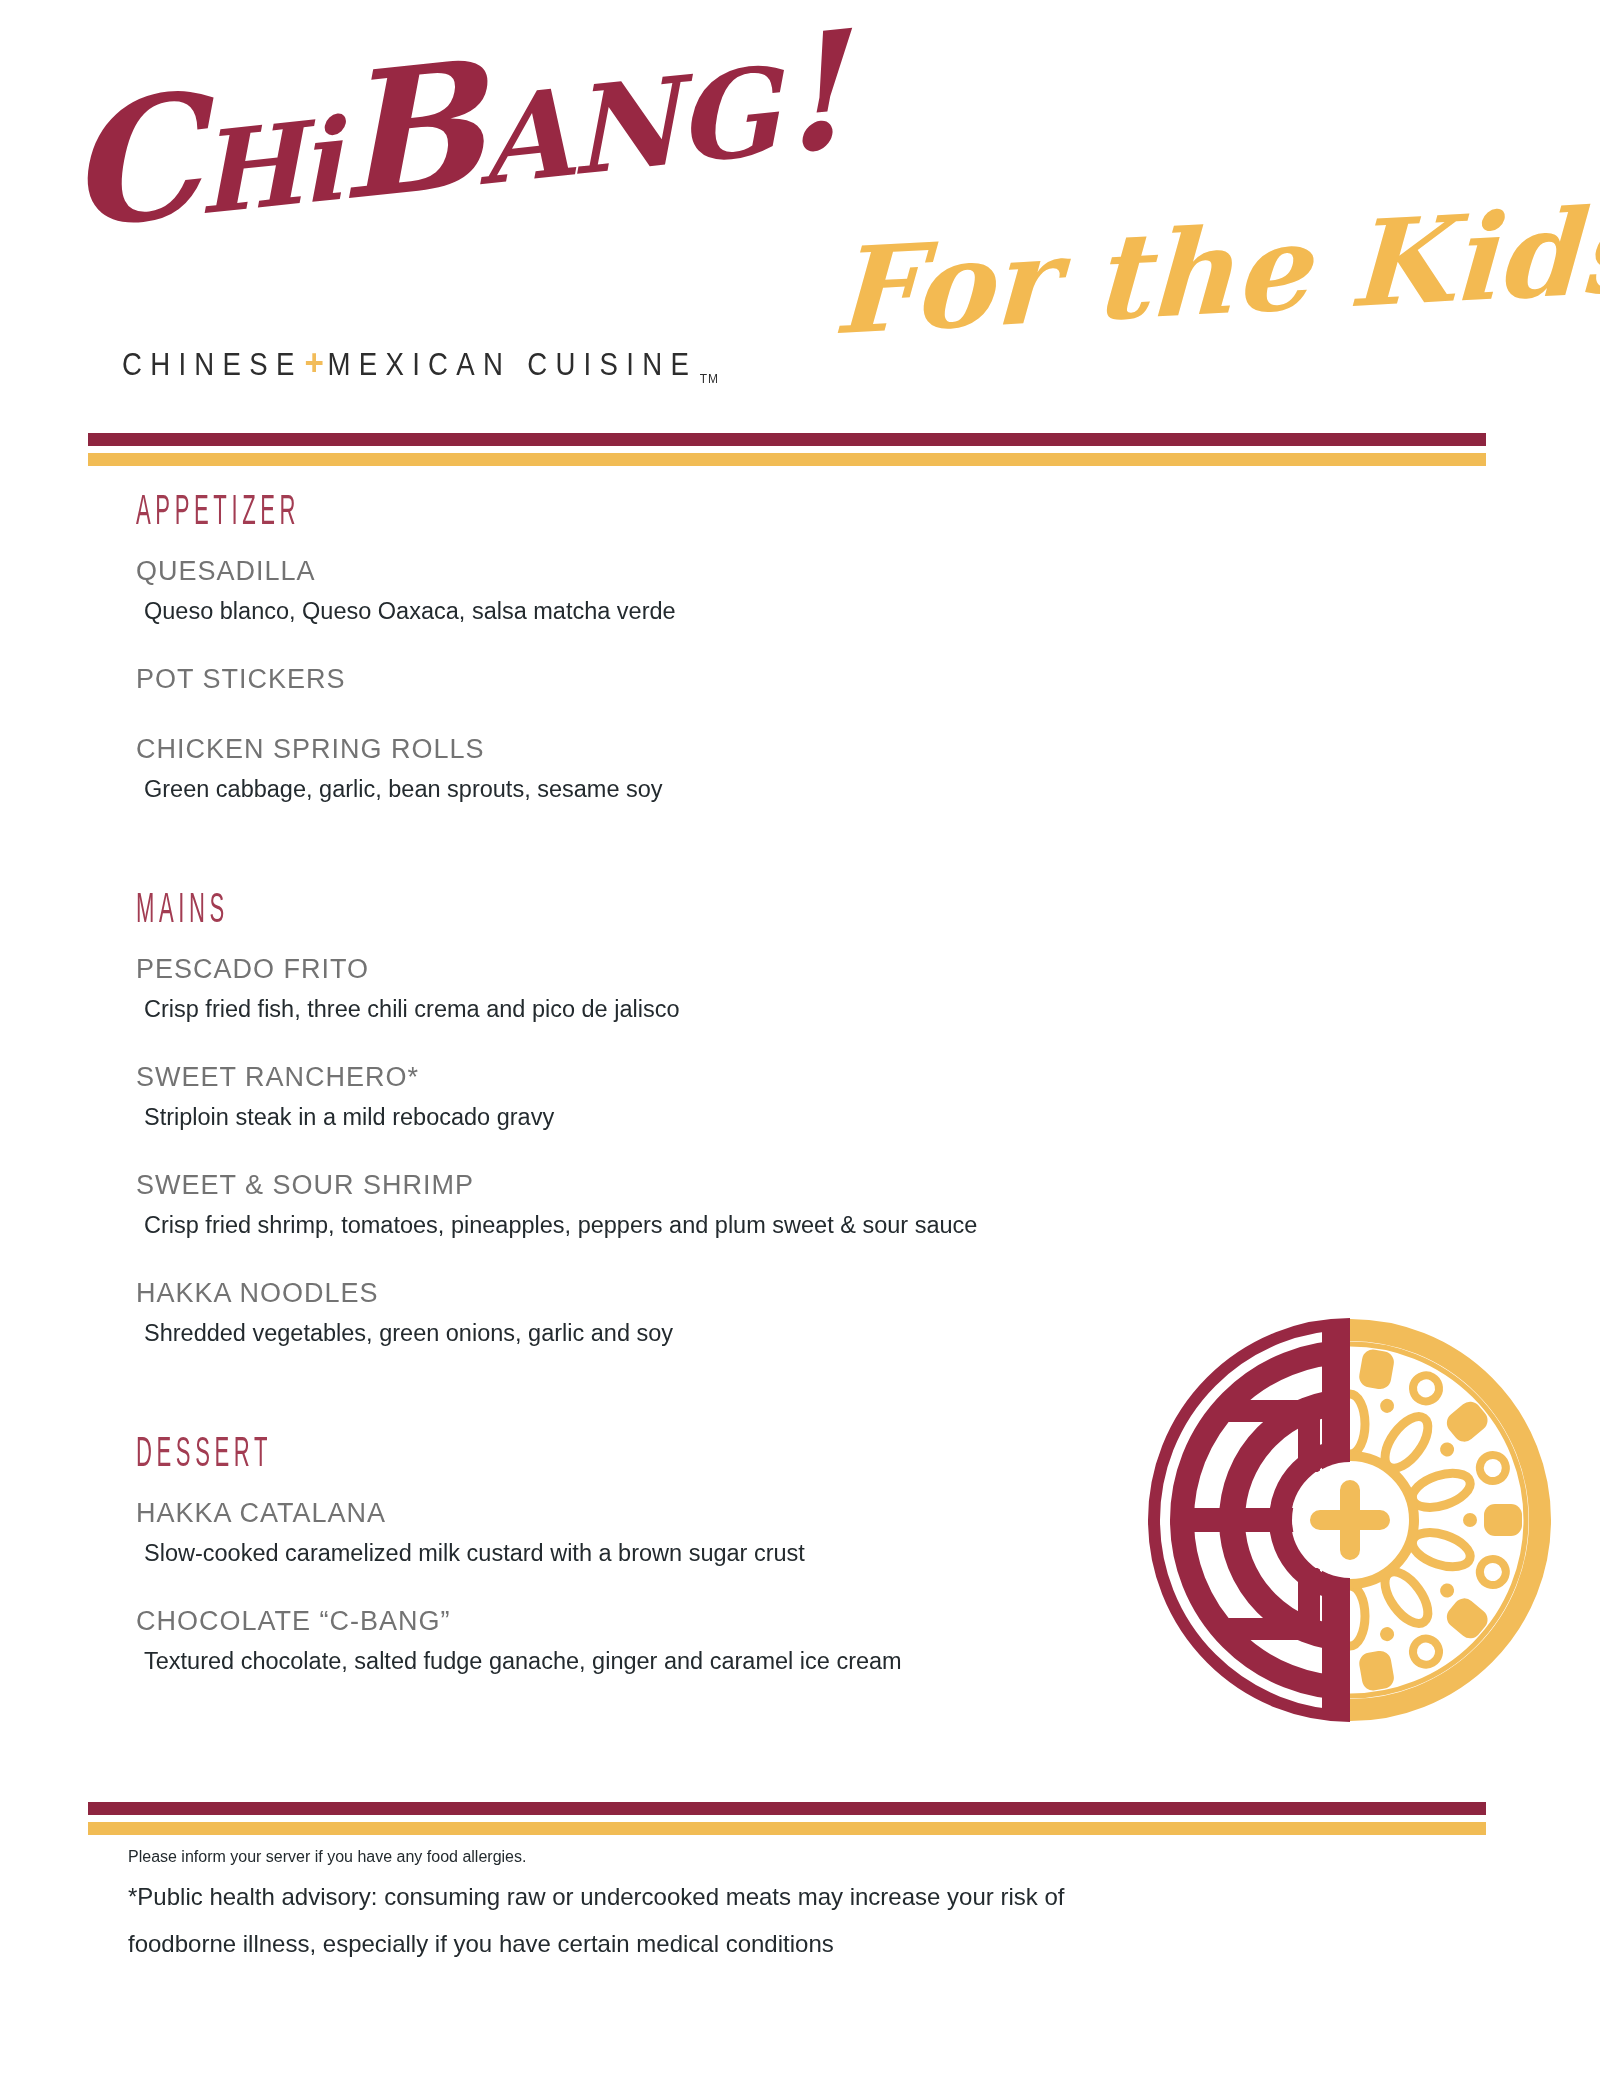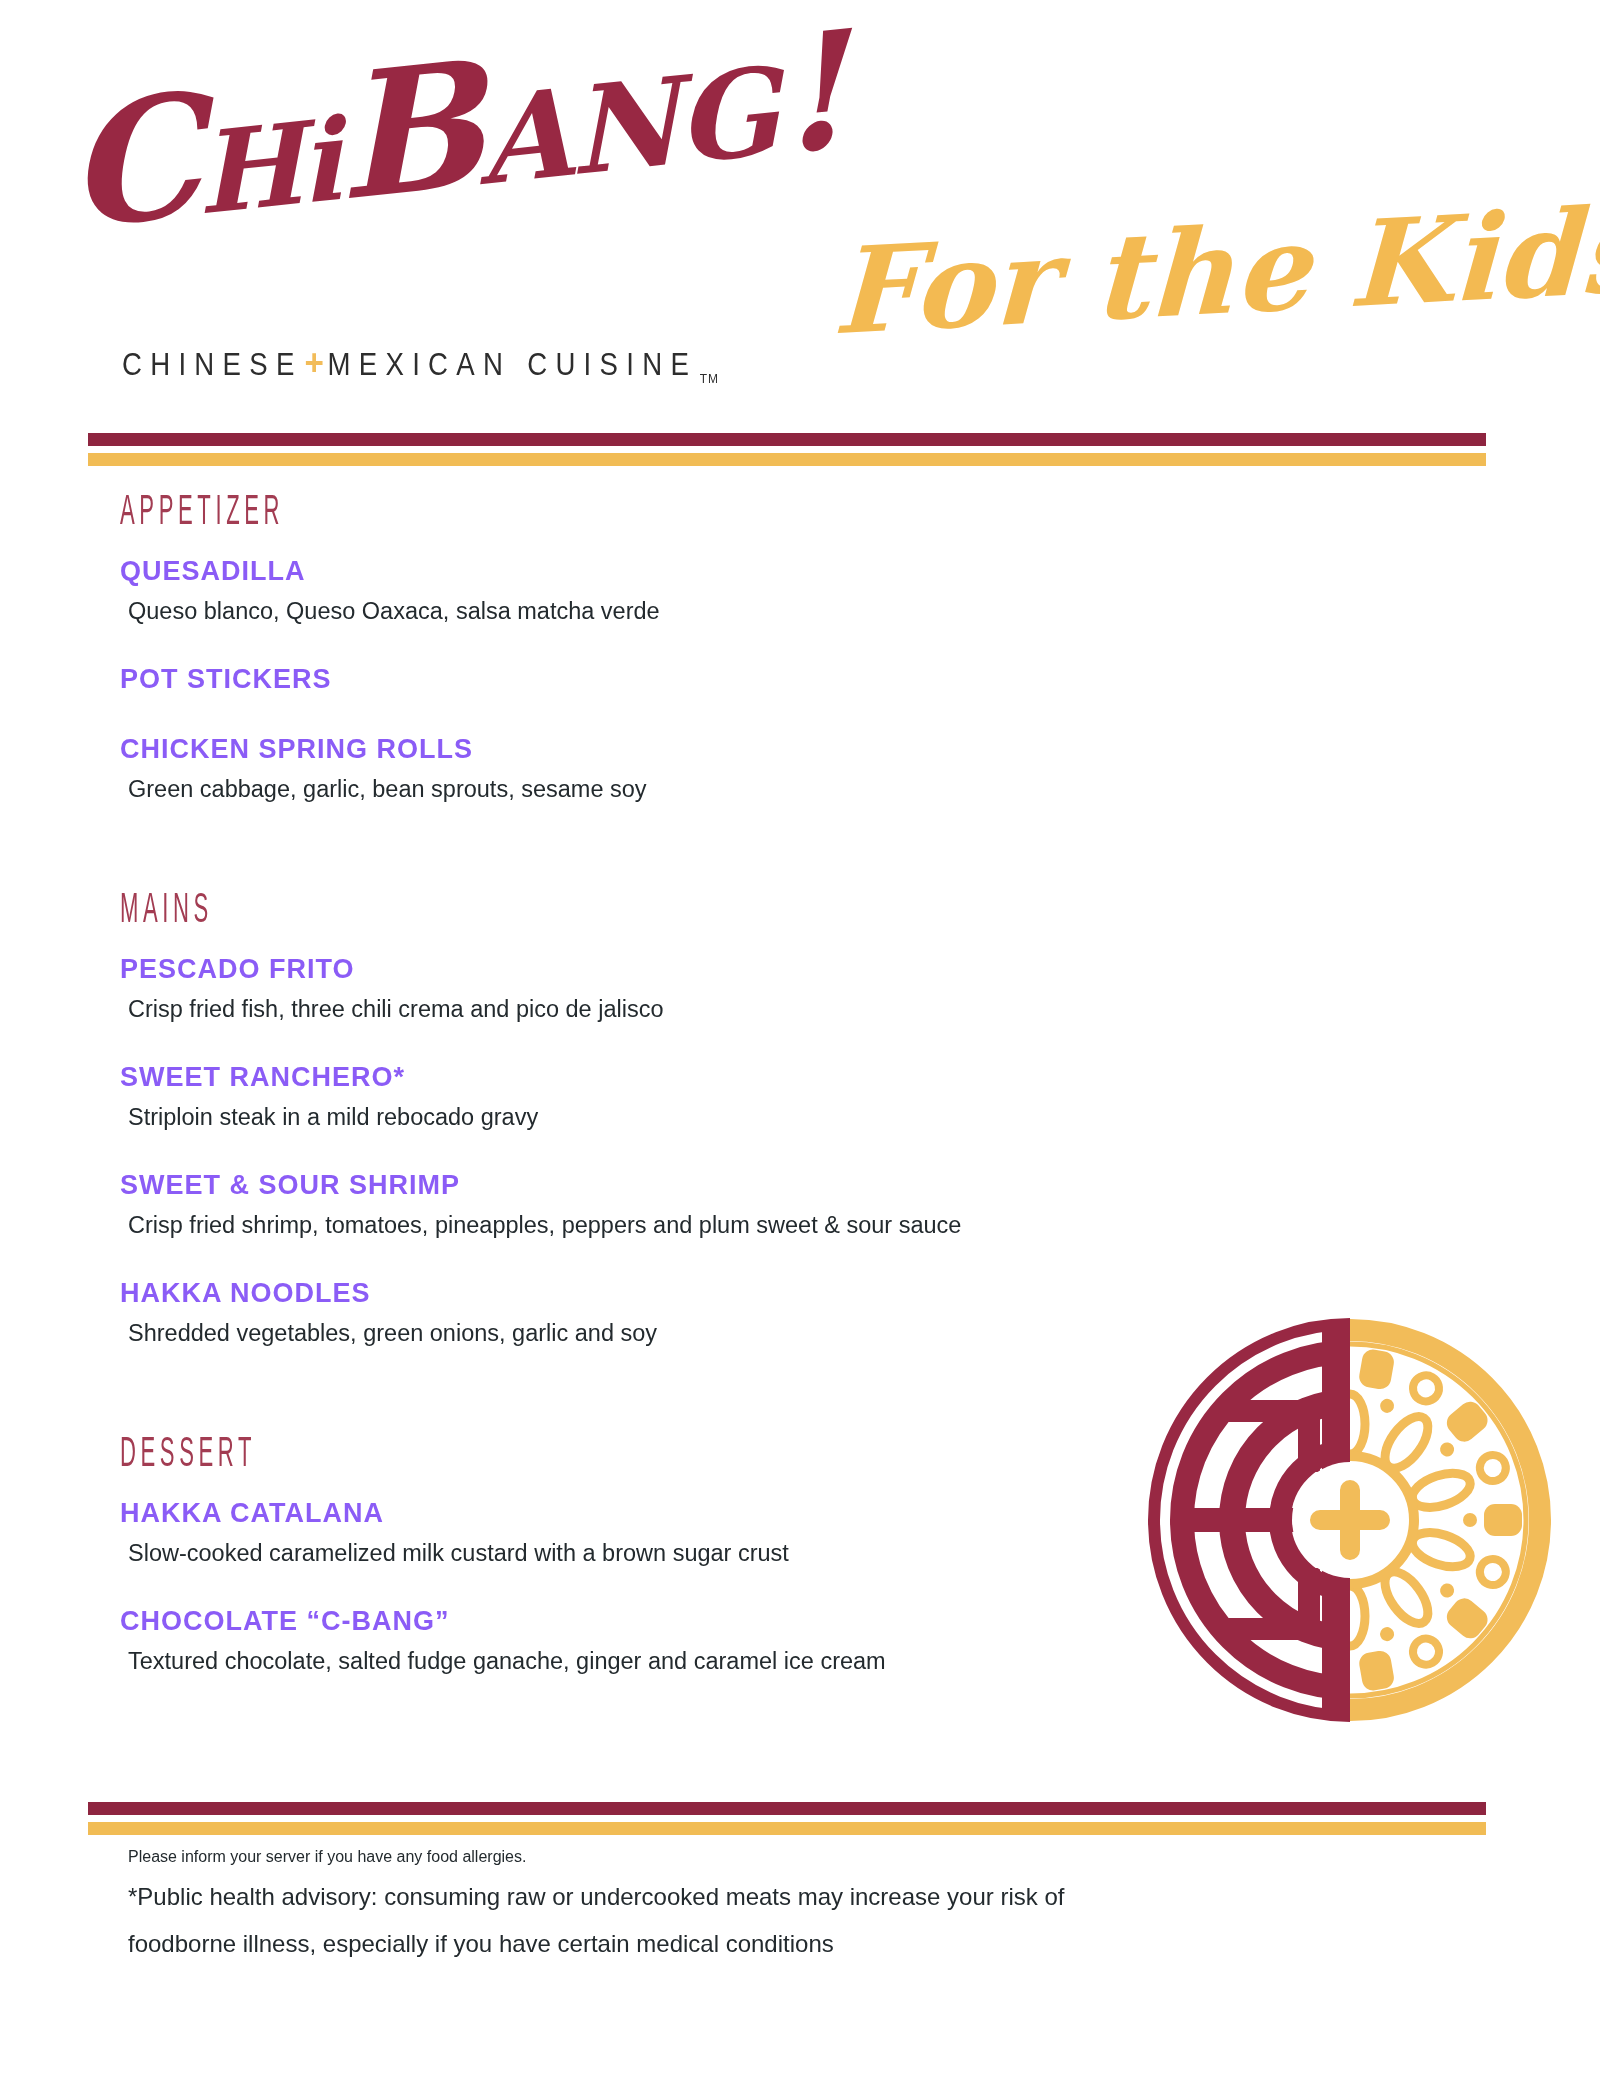--- a/index.html
+++ b/index.html
@@ -35,31 +35,31 @@
   }
 
   
   .rule { position:absolute; left:88px; width:1398px; }
   .rule-top { top:433px; }
   .rule-bottom { top:1802px; }
   .rule .maroon-bar { height:13px; background:#8e2540; }
   .rule .gold-bar { height:13px; background:#f1bc55; margin-top:7px; }
 
   
-  .menu { position:absolute; left:120px; top:484px; width:1060px; }
+  .menu { position:absolute; left:136px; top:484px; width:1060px; }
   .section { margin:0; }
   .section + .section { margin-top:78px; }
   .section-header {
     color:#a23c52; font-size:24px; letter-spacing:5px; font-weight:400;
     height:30px; line-height:30px; transform:scale(0.92,1.75); transform-origin:left top;
     margin:0 0 40px 0; white-space:nowrap;
   }
   .item { margin:0 0 36px 0; }
   .item:last-child { margin-bottom:0; }
-  .item-name { font-size:27px; letter-spacing:1px; line-height:34px; margin:0 0 6px 0; font-weight:700; color:#8b5cf6; }
+  .item-name { font-size:27px; letter-spacing:1px; line-height:34px; margin:0 0 6px 0; font-weight:400; color:#737373; }
   .item-desc { font-size:23.5px; line-height:30px; margin:8px; color:#232a2e; }
 
   
   .emblem { position:absolute; left:1138px; top:1308px; width:424px; height:424px; }
 
   
   .footer-note { position:absolute; left:128px; top:1848px; font-size:16px; color:#232a2e; }
   .footer-advisory { position:absolute; left:128px; top:1873px; font-size:24px; color:#232a2e; line-height:47px; }
 </style>
 </head>

